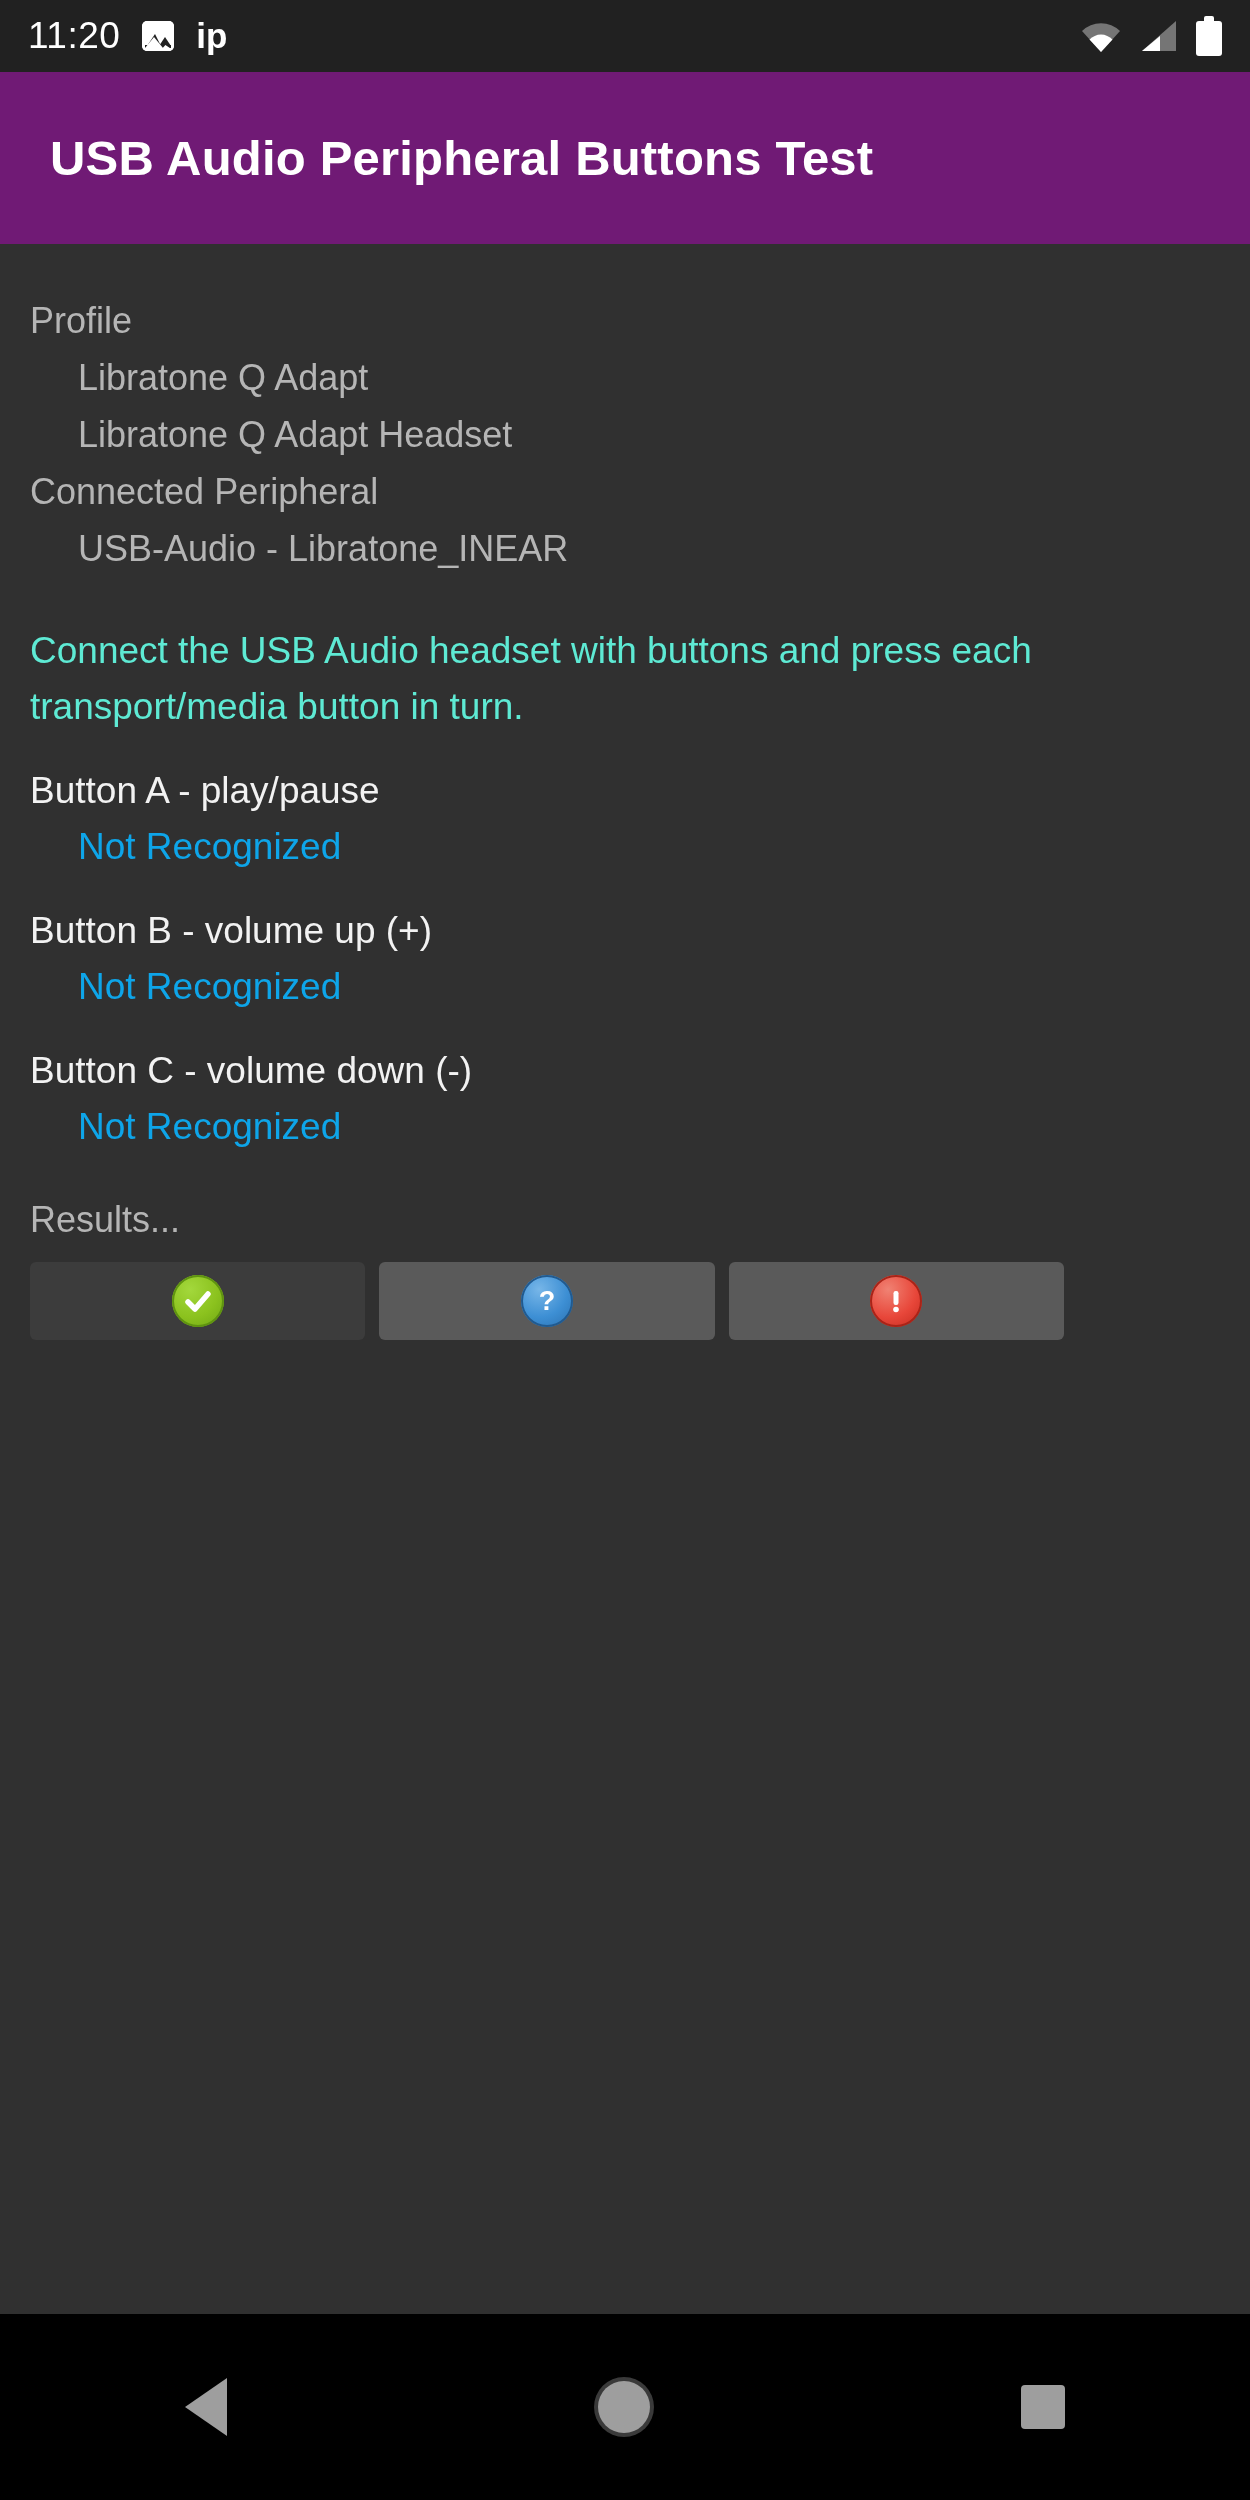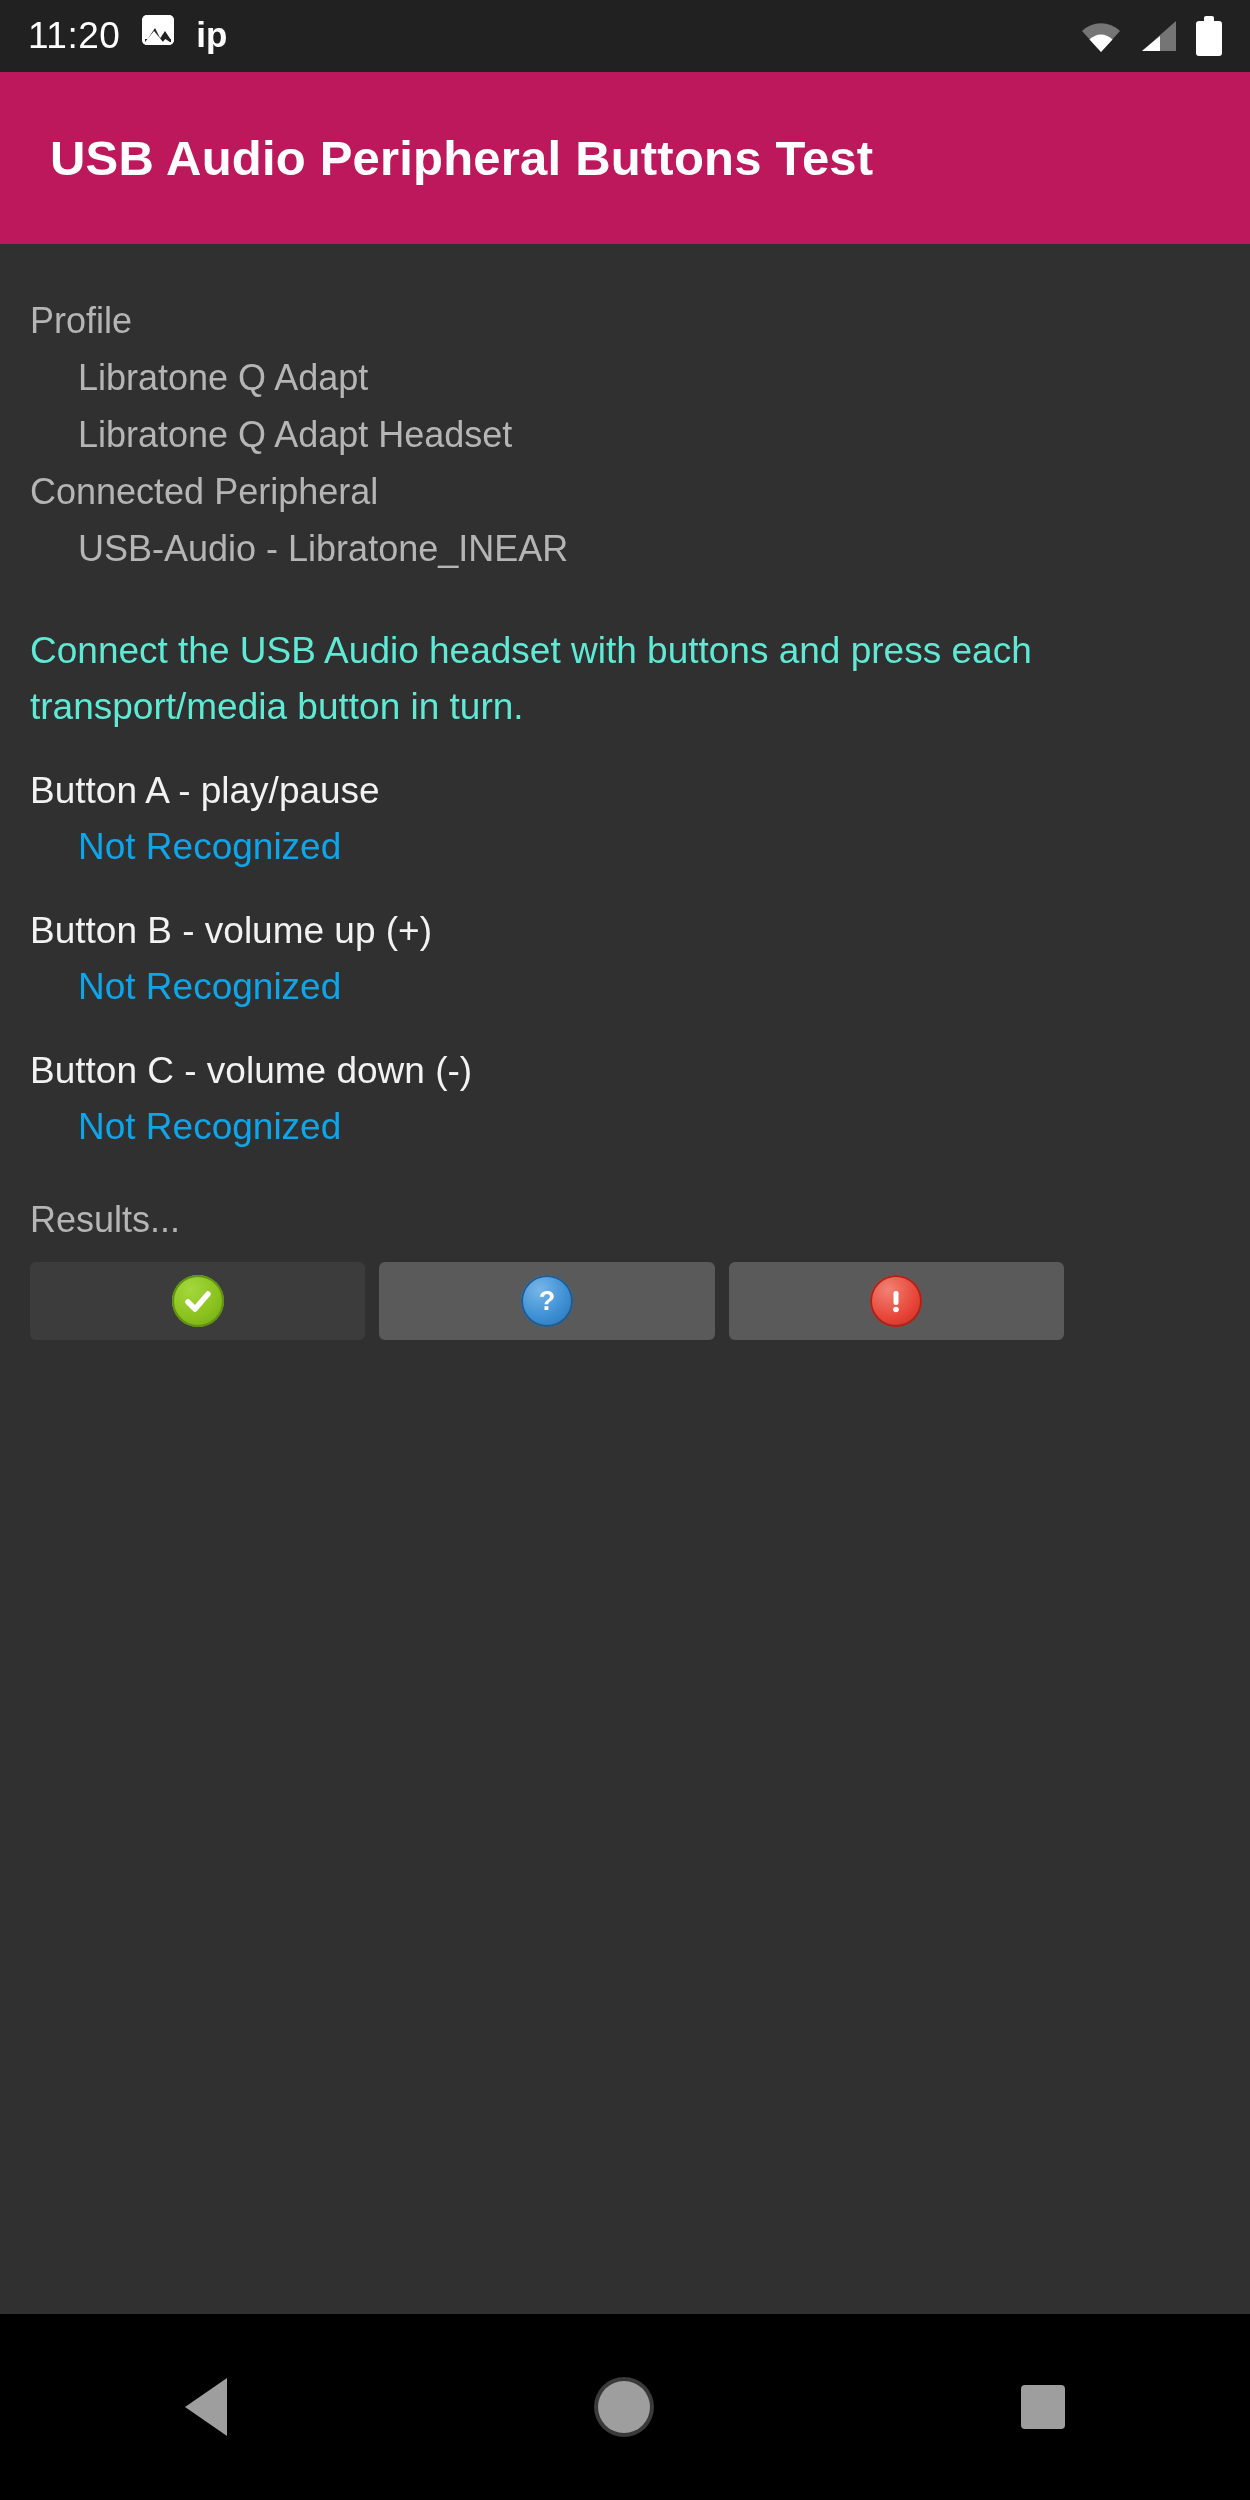--- a/index.html
+++ b/index.html
@@ -11,21 +11,21 @@
   }
   #screen { position:relative; width:1250px; height:2500px; background:#303030; }
 
   
   .statusbar {
     position:absolute; top:0; left:0; width:1250px; height:72px;
     background:#212121;
     display:flex; align-items:center;
     padding:0 28px;
   }
-  .sb-left { display:flex; align-items:flex-start; gap:22px; }
+  .sb-left { display:flex; align-items:center; gap:22px; }
   .sb-clock { color:#ffffff; font-size:37px; letter-spacing:0.5px; }
   .sb-img-icon {
     width:32px; height:30px; background:#ffffff; border-radius:5px;
     position:relative; overflow:hidden;
   }
   .sb-img-icon:after{
     content:""; position:absolute; left:3px; bottom:3px;
     width:0; height:0;
     border-left:9px solid transparent; border-right:9px solid transparent;
     border-bottom:11px solid #ffffff;
@@ -45,21 +45,21 @@
     background:#ffffff; border-radius:3px;
   }
   .ico-batt .cap{
     position:absolute; left:8px; top:0; width:10px; height:6px;
     background:#ffffff; border-radius:2px 2px 0 0;
   }
 
   
   .appbar{
     position:absolute; top:72px; left:0; width:1250px; height:172px;
-    background:#be185d;
+    background:#701a75;
     display:flex; align-items:center;
   }
   .app-title{
     color:#ffffff; font-size:49px; font-weight:bold;
     padding-left:50px; letter-spacing:0.2px;
   }
 
   
   .content{
     position:absolute; top:244px; left:0; width:1094px; bottom:186px;

